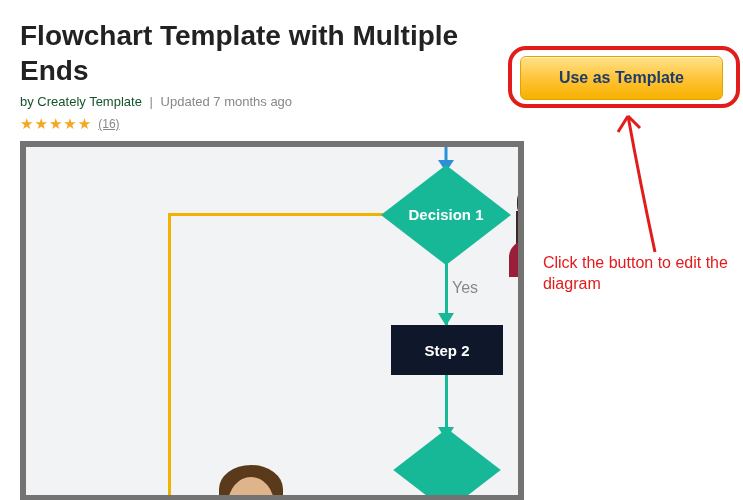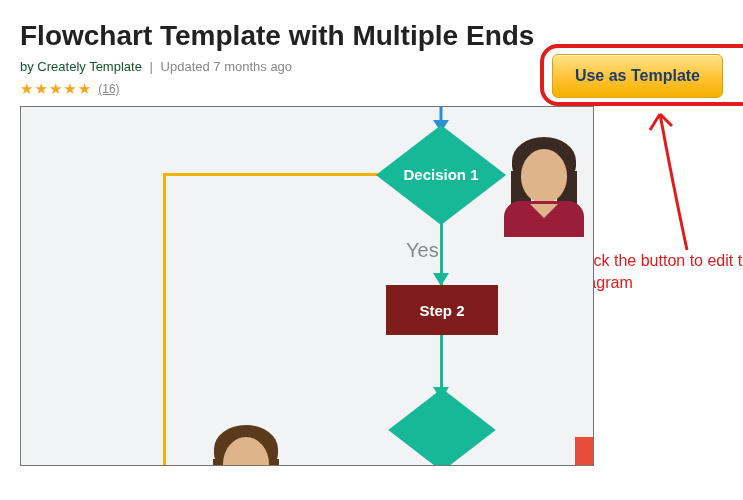--- a/index.html
+++ b/index.html
@@ -1,29 +1,29 @@
 <!DOCTYPE html>
 <html><head>
 <meta charset="utf-8">
 <style>
   * { box-sizing: border-box; margin: 0; padding: 0; }
   body { font-family: Arial, Helvetica, sans-serif; background: #fff; width: 743px; height: 500px; position: relative; overflow: hidden; }
-  .header { padding: 18px 20px 8px 20px; display: flex; align-items: flex-end; }
+  .header { padding: 18px 20px 8px 20px; display: flex; align-items: center; }
   .title-area { flex: 1; }
   .page-title { font-size: 28px; font-weight: 700; color: #222; line-height: 1.25; }
   .meta-row { margin-top: 6px; color: #888; font-size: 13px; }
   .meta-row .by { color: #14532d; }
   .meta-row .sep { margin: 0 4px; }
   .rating-row { margin-top: 6px; display: flex; align-items: center; gap: 6px; }
   .stars { color: #f5a623; font-size: 15px; letter-spacing: 1px; }
   .count { color: #888; font-size: 12px; text-decoration: underline; }
   .action-area { position: relative; padding-top: 4px; }
   .template-btn {
     display: inline-block;
-    padding: 12px 22px;
+    padding: 12px 38px;
     font-size: 16px;
     font-weight: 700;
     color: #1a3d6d;
     background: linear-gradient(#ffe28a, #ffc233 55%, #f7b100);
     border: 1px solid #e0a400;
     border-radius: 6px;
     cursor: pointer;
     text-align: center;
     box-shadow: inset 0 1px 0 rgba(255,255,255,0.6);
   }
@@ -32,48 +32,48 @@
     top: -6px; left: -12px;
     width: 232px; height: 62px;
     border: 4px solid #e21b1b;
     border-radius: 18px;
     pointer-events: none;
   }
   .arrow-svg { position: absolute; top: 50px; left: 80px; width: 150px; height: 160px; pointer-events: none; }
   .annotation { position: absolute; top: 200px; left: 23px; color: #e21b1b; font-size: 16px; line-height: 1.35; width: 190px; }
   .canvas {
     margin: 0 20px;
-    width: 574px;
+    width: 504px;
     height: 360px;
     background: #f2f3f4;
-    border: 1px solid #737373;
+    border: 6px solid #737373;
     position: relative;
     overflow: hidden;
   }
   
   .arrow-down1 { position: absolute; left: 411px; top: 0; }
   .diamond {
     position: absolute; left: 355px; top: 18px;
     width: 130px; height: 100px;
     display: flex; align-items: center; justify-content: center;
     pointer-events: none;
   }
   .diamond-shape {
     position: absolute; inset: 0;
     background: #17b897;
     transform: scaleY(0.77) rotate(45deg);
     width: 92px; height: 92px;
     left: 19px; top: 4px;
   }
   .diamond-text { position: relative; color: #fff; font-weight: 700; font-size: 15px; text-align: center; line-height: 1.25; }
-  .yes-lbl { position: absolute; left: 385px; top: 132px; color: #888; font-size: 20px; }
+  .yes-lbl { position: absolute; left: 426px; top: 132px; color: #888; font-size: 16px; }
   .step2 {
     position: absolute; left: 365px; top: 178px;
     width: 112px; height: 50px;
-    background: #7f1d1d; color: #fff; font-weight: 700;
+    background: #0f172a; color: #fff; font-weight: 700;
     display: flex; align-items: center; justify-content: center;
     font-size: 15px;
   }
   .v-line { position: absolute; background: #17b897; width: 3px; }
   .v-line.s1 { left: 419px; top: 110px; height: 68px; }
   .v-line.s2 { left: 419px; top: 228px; height: 70px; }
   .diamond2 {
     position: absolute; left: 383px; top: 285px;
     width: 76px; height: 76px;
     background: #17b897;

